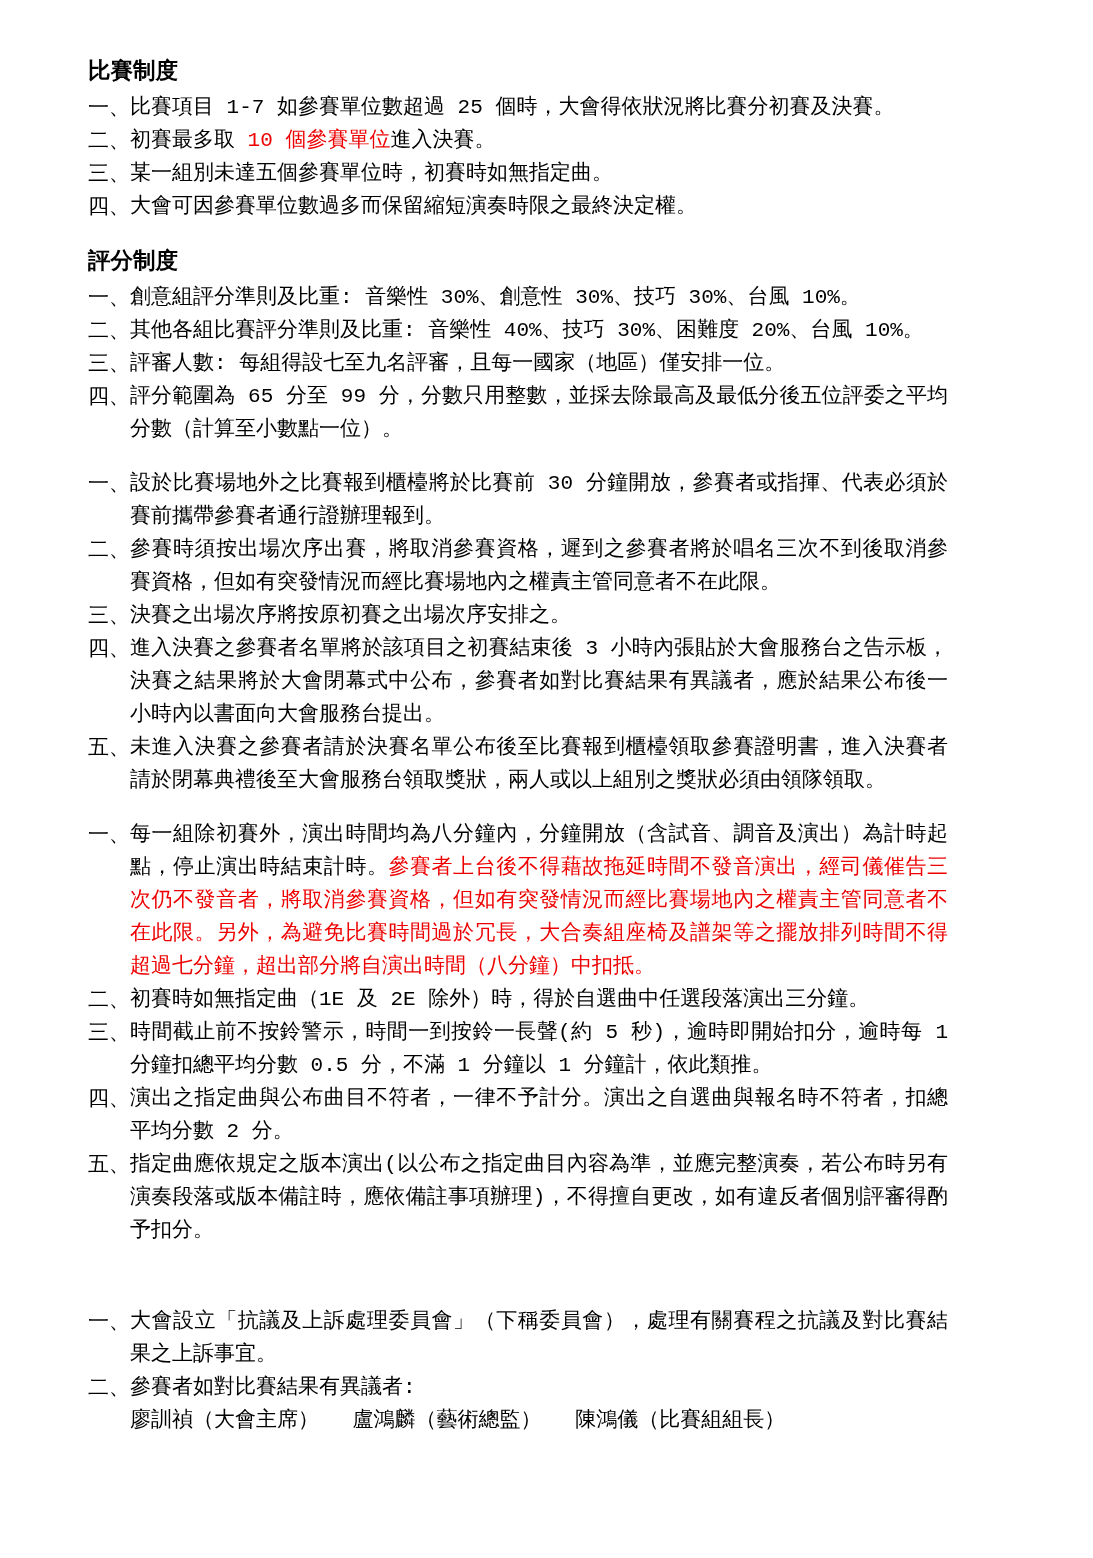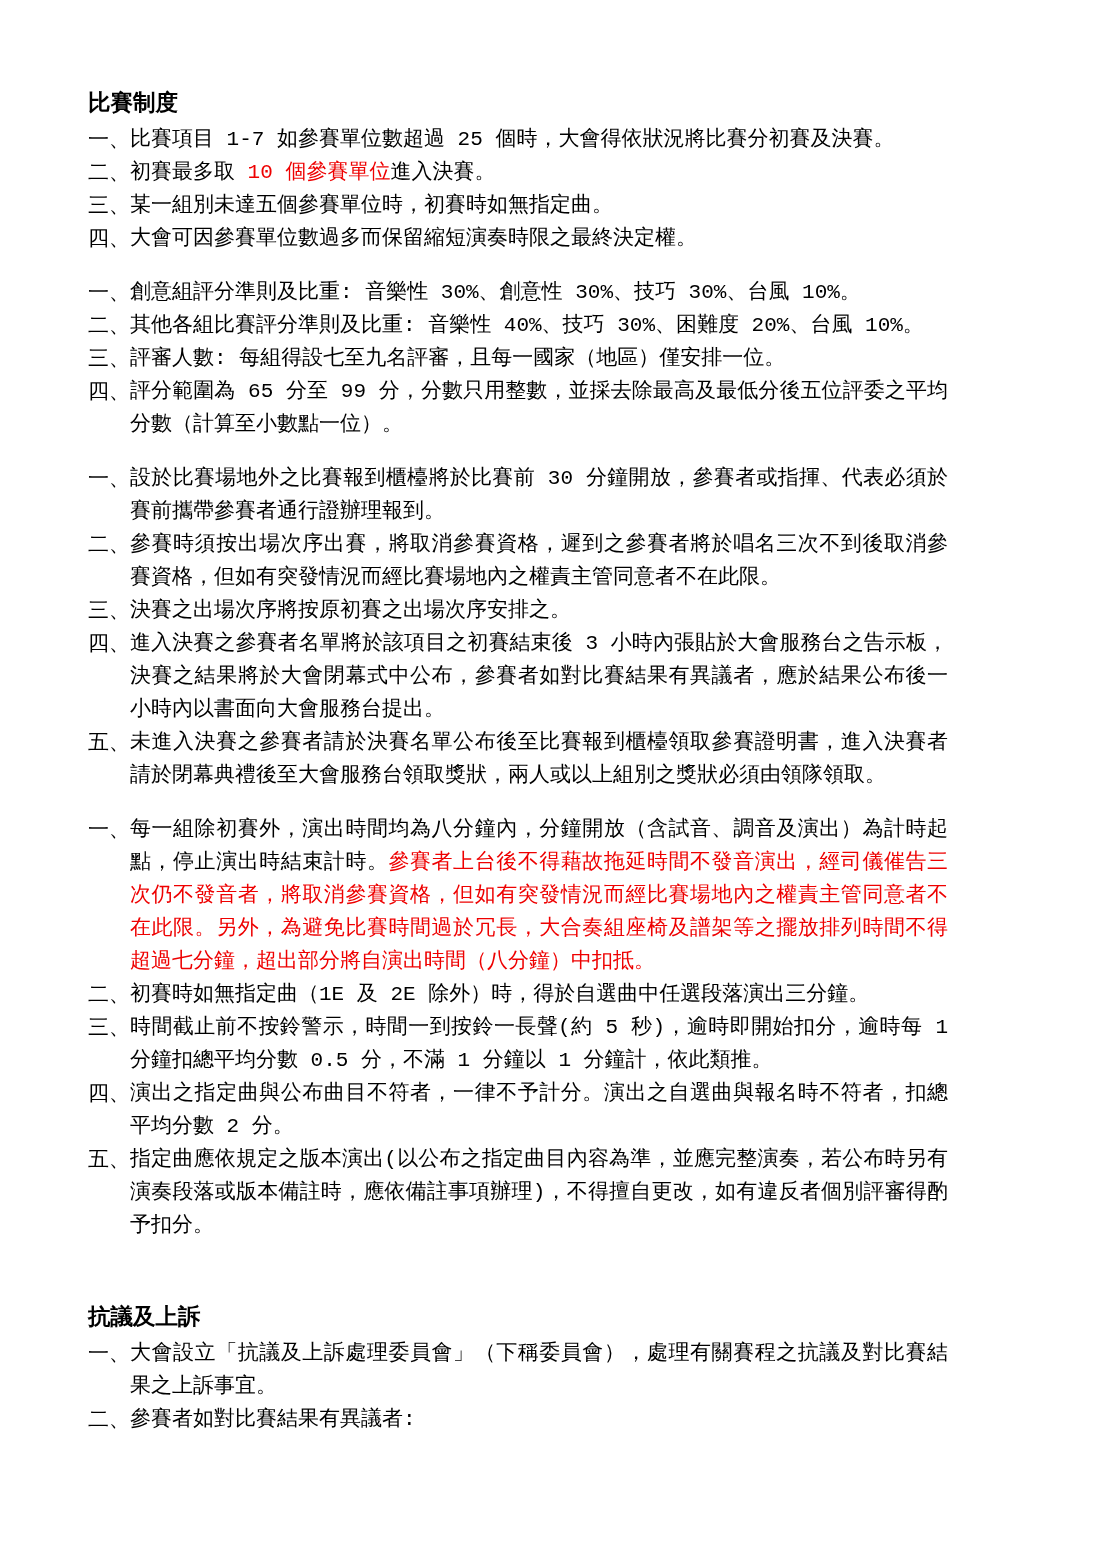--- a/index.html
+++ b/index.html
@@ -10,21 +10,21 @@
   body {
     width: 1093px;
     height: 1558px;
     overflow: hidden;
     font-family: "Liberation Serif", "DejaVu Serif", serif;
     color: #000000;
   }
   .doc {
     box-sizing: border-box;
     width: 1028px;
-    padding: 86px 80px 0 88px;
+    padding: 54px 80px 0 88px;
   }
   .sec { margin: 0; }
   .sec + .sec { margin-top: 21px; }
   
   .sec:nth-of-type(5) { margin-top: 58px; }
   .sec-title {
     font-size: 22.5px;
     font-weight: 700;
     line-height: 34px;
     margin: 0 0 3px 0;
@@ -68,20 +68,21 @@
             <span class="marker">三、</span>
             <span class="content"><span class="seg">某一組別未達五個參賽單位時，初賽時如無指定曲。</span></span>
           </div>
           <div class="item">
             <span class="marker">四、</span>
             <span class="content"><span class="seg">大會可因參賽單位數過多而保留縮短演奏時限之最終決定權。</span></span>
           </div>
         </div>
       </section>
       <section class="sec">
+        <h2 class="sec-title">評分制度</h2>
         <div class="items">
           <div class="item">
             <span class="marker">一、</span>
             <span class="content"><span class="seg">創意組評分準則及比重: 音樂性 30%、創意性 30%、技巧 30%、台風 10%。</span></span>
           </div>
           <div class="item">
             <span class="marker">二、</span>
             <span class="content"><span class="seg">其他各組比賽評分準則及比重: 音樂性 40%、技巧 30%、困難度 20%、台風 10%。</span></span>
           </div>
           <div class="item">
@@ -136,26 +137,29 @@
             <span class="marker">四、</span>
             <span class="content"><span class="seg">演出之指定曲與公布曲目不符者，一律不予計分。演出之自選曲與報名時不符者，扣總平均分數 2 分。</span></span>
           </div>
           <div class="item">
             <span class="marker">五、</span>
             <span class="content"><span class="seg">指定曲應依規定之版本演出(以公布之指定曲目內容為準，並應完整演奏，若公布時另有演奏段落或版本備註時，應依備註事項辦理)，不得擅自更改，如有違反者個別評審得酌予扣分。</span></span>
           </div>
         </div>
       </section>
       <section class="sec">
-        <h2 class="sec-title">抗議及上訴</h2>
         <div class="items">
           <div class="item">
             <span class="marker">一、</span>
             <span class="content"><span class="seg">大會設立「抗議及上訴處理委員會」（下稱委員會），處理有關賽程之抗議及對比賽結果之上訴事宜。</span></span>
           </div>
           <div class="item">
             <span class="marker">二、</span>
             <span class="content"><span class="seg">參賽者如對比賽結果有異議者:</span></span>
           </div>
+          <div class="item">
+            <span class="marker"></span>
+            <span class="content"><span class="seg">廖訓禎（大會主席）　 盧鴻麟（藝術總監）　 陳鴻儀（比賽組組長）</span></span>
+          </div>
         </div>
       </section>
     </div>
 </main>
 
 </body></html>

